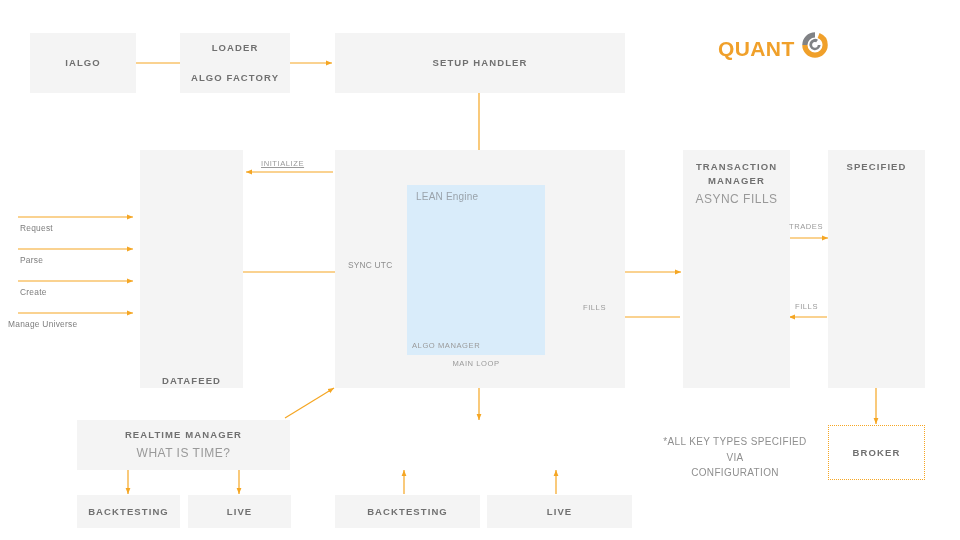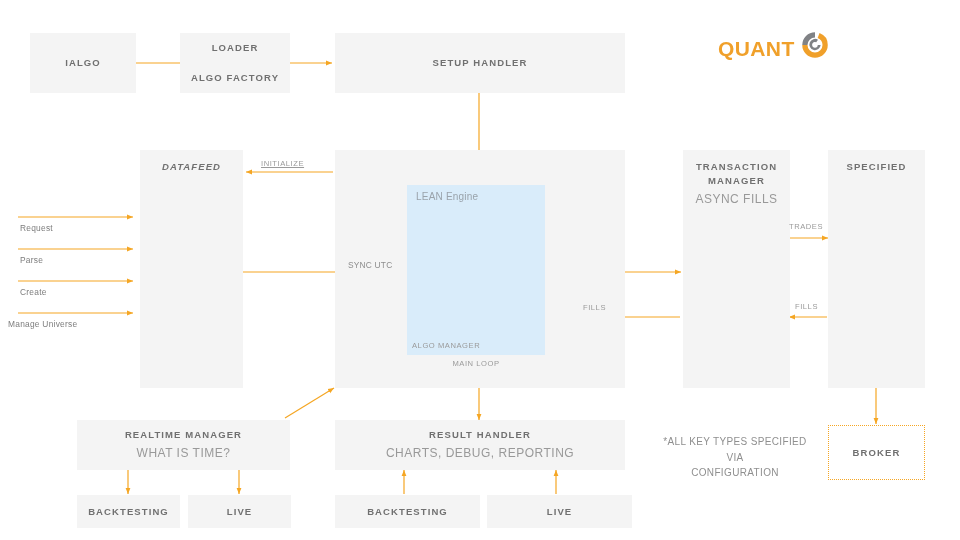--- a/index.html
+++ b/index.html
@@ -203,21 +203,21 @@
 
   <div class="box" style="left:180px; top:33px; width:110px; height:60px; justify-content:space-between; padding:8px 0;">
     <div class="box-title">LOADER</div>
     <div class="box-title">ALGO FACTORY</div>
   </div>
 
   <div class="box" style="left:335px; top:33px; width:290px; height:60px;">
     <div class="box-title">SETUP HANDLER</div>
   </div>
 
-  <div class="box" style="left:140px; top:150px; width:103px; height:238px; justify-content:flex-start; padding-top:10px;font-style:italic;">
+  <div class="box" style="left:140px; top:150px; width:103px; height:238px; justify-content:flex-end; padding-top:10px;">
     <div class="box-title">DATAFEED</div>
   </div>
 
   <div class="box" style="left:335px; top:150px; width:290px; height:238px; justify-content:flex-start;"></div>
 
   <div class="lean-panel" style="left:407px; top:185px; width:138px; height:170px;"></div>
   <div class="lean-caption" style="left:416px; top:191px;">LEAN Engine</div>
 
 
   <div class="arrow-label" style="left:412px; top:341px; width:128px; ">ALGO MANAGER</div>
@@ -244,24 +244,20 @@
   <div class="flow-label" style="left:20px; top:223px;">Request</div>
   <div class="flow-label" style="left:20px; top:255px;">Parse</div>
   <div class="flow-label" style="left:20px; top:287px;">Create</div>
   <div class="flow-label" style="left:8px; top:319px;">Manage Universe</div>
 
   <div class="box" style="left:77px; top:420px; width:213px; height:50px;">
     <div class="box-title">REALTIME MANAGER</div>
     <div class="box-sub">WHAT IS TIME?</div>
   </div>
 
-  <div class="box" style="left:335px; top:420px; width:290px; height:50px;">
-    <div class="box-title">RESULT HANDLER</div>
-    <div class="box-sub">CHARTS, DEBUG, REPORTING</div>
-  </div>
 
   <div class="box" style="left:77px; top:495px; width:103px; height:33px;">
     <div class="box-title">BACKTESTING</div>
   </div>
   <div class="box" style="left:188px; top:495px; width:103px; height:33px;">
     <div class="box-title">LIVE</div>
   </div>
 
   <div class="box" style="left:335px; top:495px; width:145px; height:33px;">
     <div class="box-title">BACKTESTING</div>

